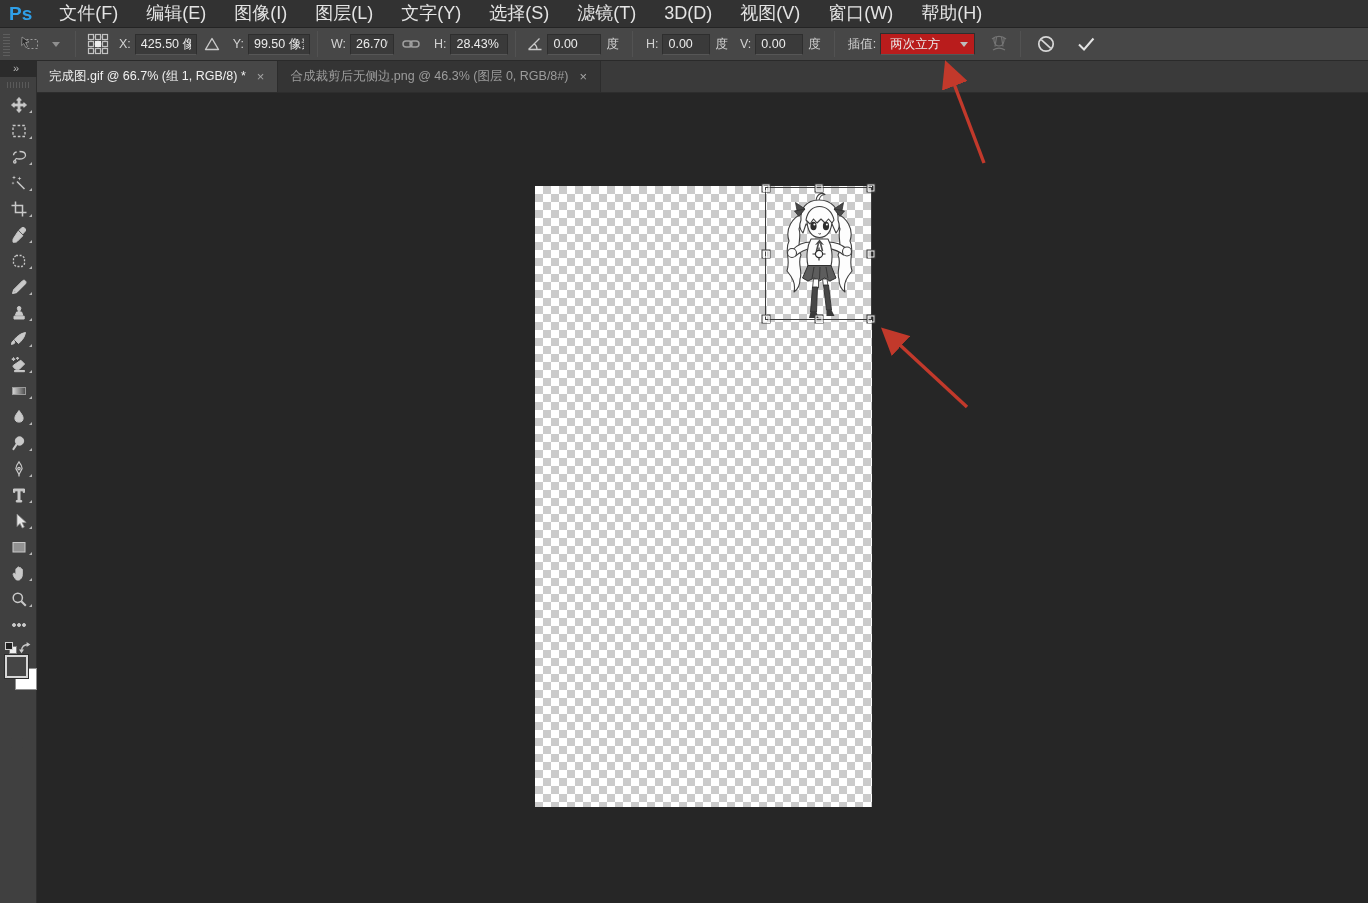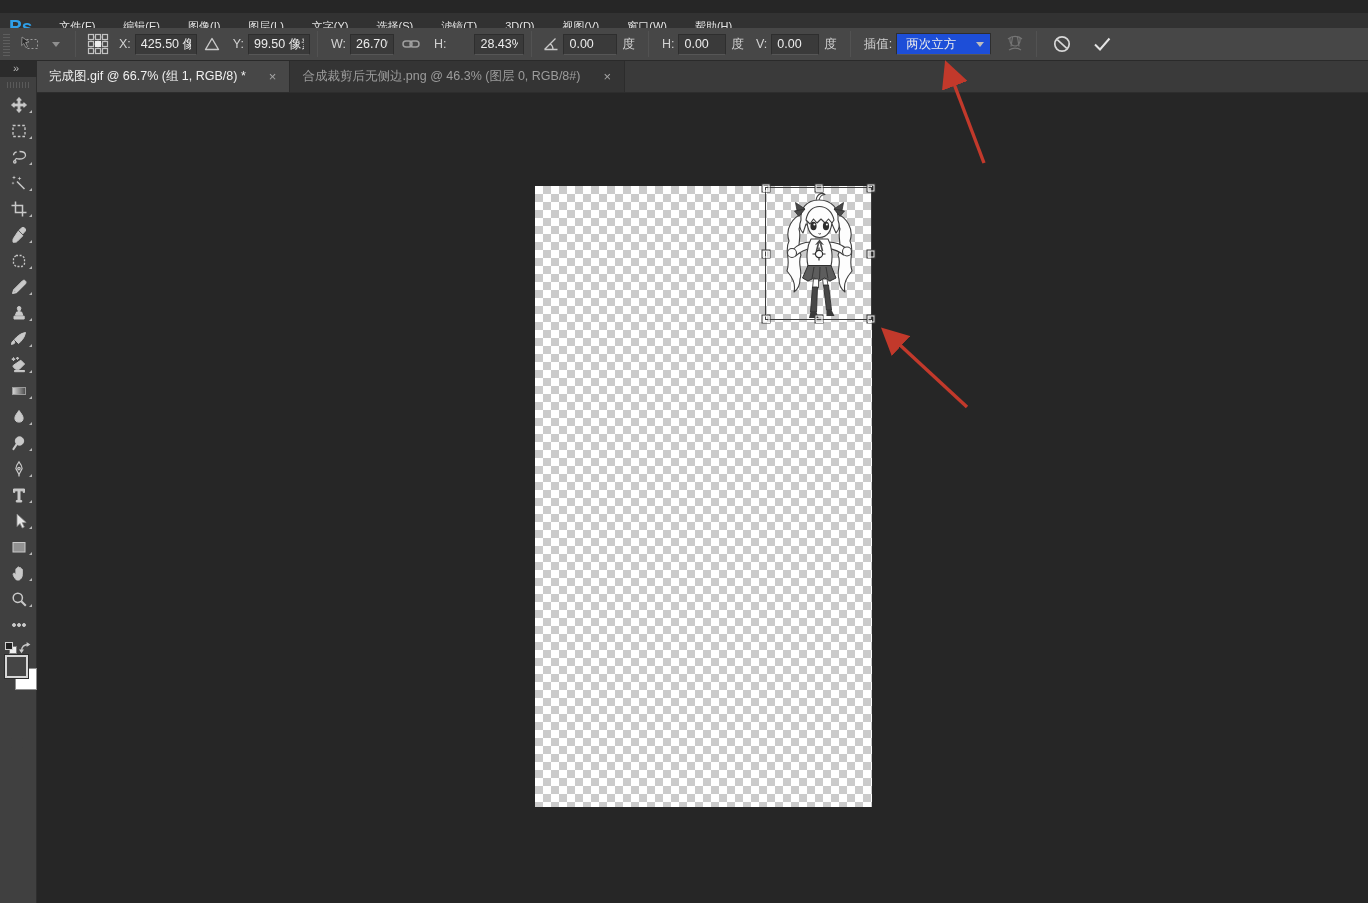--- a/index.html
+++ b/index.html
@@ -7,39 +7,39 @@
   body {
     position:relative;
     background:#262626;
     font-family:"Liberation Sans","DejaVu Sans",sans-serif;
     color:#dcdcdc;
     -webkit-font-smoothing:antialiased;
   }
   svg { display:block; }
 
   
-  .menubar{position:absolute;top:13px;left:0;right:0;height:28px;background:#323232;display:flex;align-items:center;border-bottom:1px solid #242424;}
+  .menubar{position:absolute;top:0;left:0;right:0;height:28px;background:#323232;display:flex;align-items:center;border-bottom:1px solid #242424;}
   .logo{color:#2f9fe8;font-weight:bold;font-size:19px;padding:0 13px 0 9px;line-height:28px;}
-  .menu-item{font-size:11px;color:#e4e4e4;padding:0 14px;line-height:27px;cursor:default;}
+  .menu-item{font-size:18px;color:#e4e4e4;padding:0 14px;line-height:27px;cursor:default;}
 
   
   .optionsbar{position:absolute;top:28px;left:0;right:0;height:33px;background:#474747;border-bottom:1px solid #2a2a2a;display:flex;align-items:center;}
   .obar-grip{width:7px;height:24px;margin:0 6px 0 3px;background:repeating-linear-gradient(0deg,#5e5e5e 0 1px,transparent 1px 3px);}
   .sep{width:1px;height:26px;background:#3a3a3a;border-right:1px solid #525252;margin:0 7px;}
   .obar-lbl{font-size:12.5px;color:#d2d2d2;margin:0 4px 0 6px;white-space:nowrap;}
   .obar-unit{font-size:12.5px;color:#d2d2d2;margin:0 6px 0 5px;white-space:nowrap;}
   .field{background:#3a3a3a;border:1px solid #2e2e2e;border-bottom-color:#565656;height:21px;color:#ececec;font-size:12.5px;padding:0 5px;font-family:inherit;outline:none;overflow:hidden;white-space:nowrap;}
   .iconbtn{height:26px;min-width:24px;display:flex;align-items:center;justify-content:center;padding:0 3px;}
-  .dropdown{display:flex;align-items:center;gap:20px;background:#1d4ed8;border:1px solid #2e2e2e;border-bottom-color:#565656;height:22px;padding:0 6px 0 9px;min-width:86px;}
+  .dropdown{display:flex;align-items:center;gap:20px;background:#b91c1c;border:1px solid #2e2e2e;border-bottom-color:#565656;height:22px;padding:0 6px 0 9px;min-width:86px;}
   .dropdown .dd-text{font-size:12.5px;color:#ececec;}
   .chev{width:0;height:0;border-left:4px solid transparent;border-right:4px solid transparent;border-top:5px solid #bdbdbd;}
 
   
   .tabbar{position:absolute;top:61px;left:37px;right:0;height:32px;background:#3a3a3a;display:flex;align-items:stretch;border-bottom:1px solid #2d2d2d;}
-  .tab{display:flex;align-items:center;gap:22px;padding:0 12px;font-size:12.5px;white-space:nowrap;cursor:default;}
+  .tab{display:flex;align-items:center;gap:10px;padding:0 12px;font-size:12.5px;white-space:nowrap;cursor:default;}
   .tab.active{background:#474747;color:#f1f1f1;}
   .tab.inactive{background:#343434;color:#9c9c9c;border-left:1px solid #2c2c2c;border-right:1px solid #2c2c2c;}
   .tab-close{font-size:13px;color:#a5a5a5;padding:0 1px;line-height:1;}
   .panel-corner{position:absolute;top:61px;left:0;width:37px;height:16px;background:#2b2b2b;color:#b5b5b5;font-size:11px;line-height:15px;padding-left:13px;letter-spacing:-1px;}
 
   
   .toolbar{position:absolute;top:77px;left:0;width:37px;bottom:0;background:#404040;border-right:1px solid #2e2e2e;}
   .toolbar-grip{height:10px;margin:3px 7px 2px;background:repeating-linear-gradient(90deg,#5a5a5a 0 1px,transparent 1px 3px);background-size:100% 6px;background-position:center;background-repeat:no-repeat;}
   .tool{width:37px;height:26px;display:flex;align-items:center;justify-content:center;position:relative;}
   .tool.flyout::after{content:"";position:absolute;right:5px;bottom:5px;border-left:3px solid transparent;border-bottom:3px solid #b9b9b9;}
@@ -139,21 +139,21 @@
   <input class="field" style="width: 44px;" readonly="" value="26.70%">
 
   <div class="iconbtn" style="margin:0 4px">
     <svg width="20" height="14" viewBox="0 0 20 14" fill="none" stroke="#9f9f9f" stroke-width="1.5">
       <rect x="2" y="4" width="9" height="6" rx="3"></rect>
         <rect x="9" y="4" width="9" height="6" rx="3"></rect>
     </svg>
   </div>
 
   <span class="obar-lbl">H:</span>
-  <input class="field" style="width: 50px; margin-left: 24px;" readonly="" value="28.43%">
+  <input class="field" style="width: 58px;" readonly="" value="28.43%">
 
   <div class="sep"></div>
 
   <div class="iconbtn">
     <svg width="18" height="16" viewBox="0 0 18 16" fill="none" stroke="#c9c9c9" stroke-width="1.3">
       <path d="M2.5 13.5 L13.5 2.5 M2.5 13.5 H15.5 M8.3 8 C10 9 11 11 11 13.4"></path>
     </svg>
   </div>
   <input class="field" style="width: 54px;" readonly="" value="0.00">
   <span class="obar-unit">度</span>

